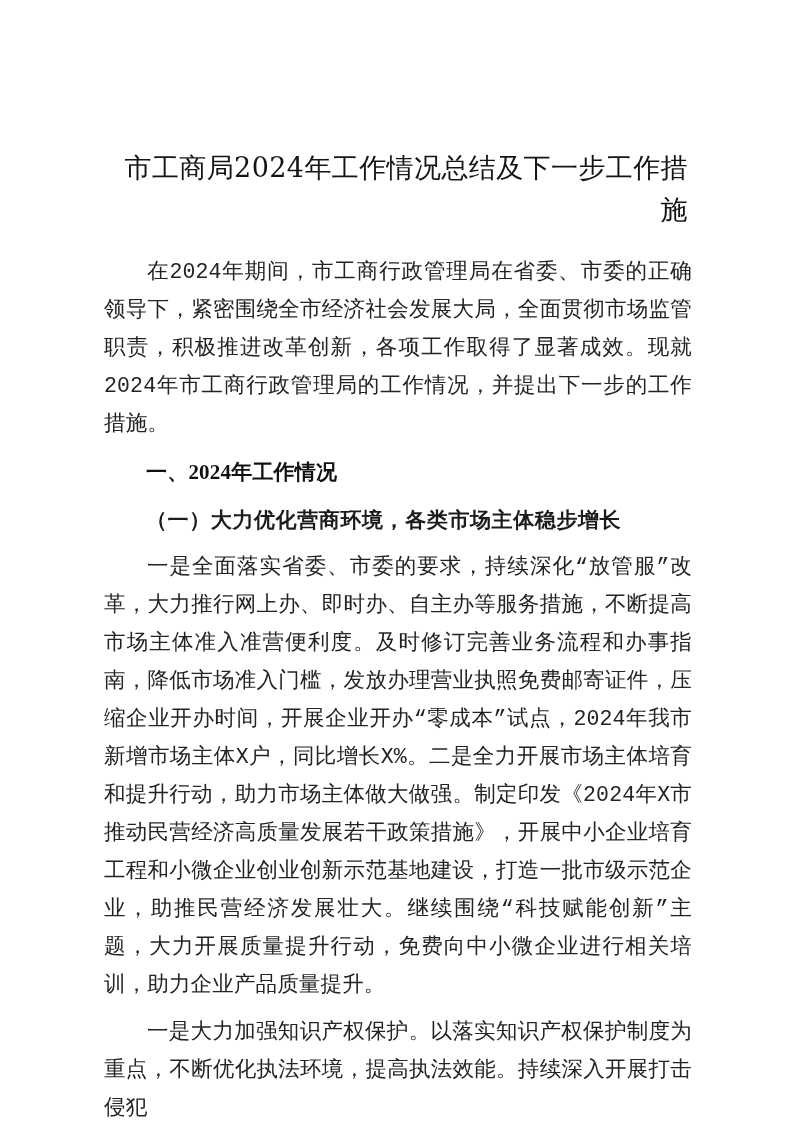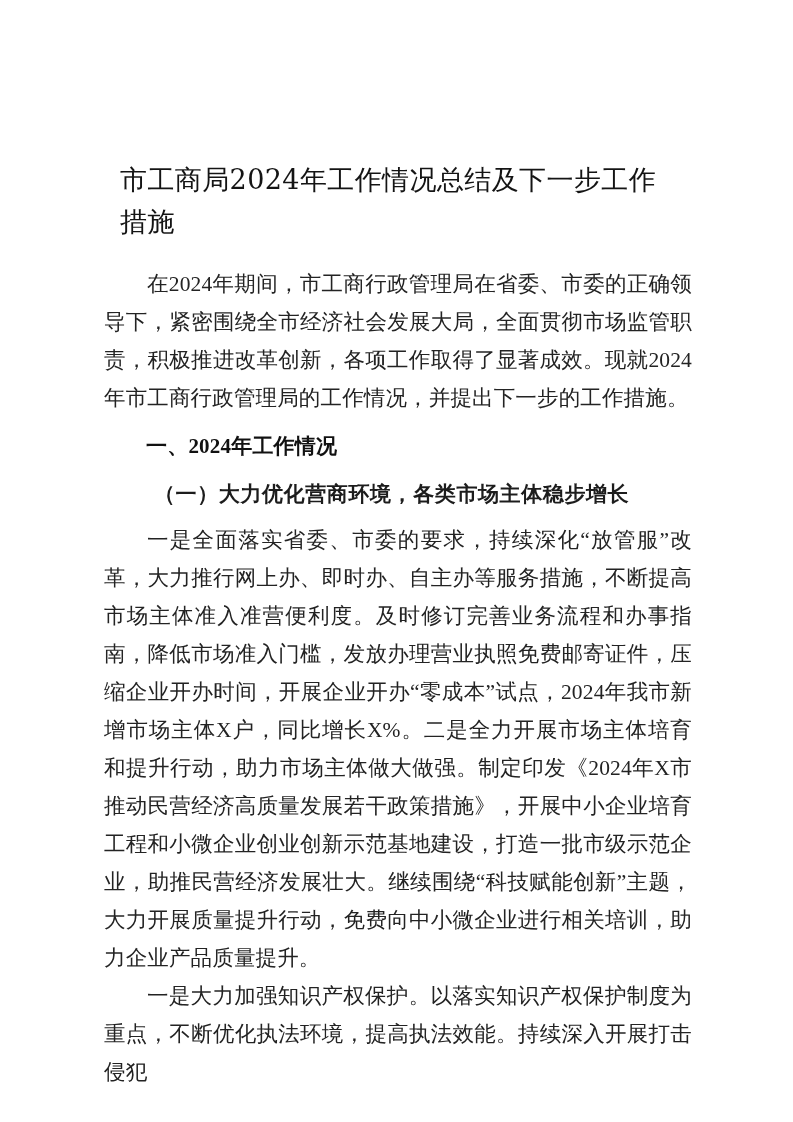--- a/index.html
+++ b/index.html
@@ -28,70 +28,71 @@
 
   .content {
     position: absolute;
     left: 104px;
     top: 0;
     width: 588px;
   }
 
   
   .doc-title {
-    margin: 16px;
+    margin: 4px;
     padding: 0;
     padding-top: 143px;
-    text-align: left;
+    text-align: right;
     font-family: "DejaVu Serif", "Liberation Serif", serif;
     font-weight: 400;
     font-size: 27px;
     line-height: 42px;
     letter-spacing: 0.4px;
     color: #141414;
   }
 
   
   .body-para {
     margin: 0;
     padding: 0;
-    font-family: Liberation Serif, serif;
+    font-family: Liberation Mono, monospace;
     font-size: 21.5px;
     line-height: 38px;
     text-align: justify;
     text-justify: inter-ideograph;
     text-indent: 2em;
     color: #232323;
     letter-spacing: 0.15px;
   }
 
   .para-lead {
     margin-top: 22px;
   }
 
   .para-gap {
+    margin-top: 9px;
   }
 
   
   .h1-heading {
     margin: 0;
     padding: 0;
     margin-top: 10px;
     font-family: Liberation Serif, serif;
     font-weight: 700;
     font-size: 21px;
     line-height: 38px;
     text-indent: 2em;
     color: #111111;
     letter-spacing: 0.2px;
   }
 
   
   .h2-heading {
-    margin: 8px;
+    margin: 0;
     padding: 0;
     margin-top: 10px;
     font-family: Liberation Sans, sans-serif;
     font-weight: 700;
     font-size: 21px;
     line-height: 38px;
     text-indent: 2em;
     color: #1c1c1c;
     letter-spacing: 0.6px;
   }

